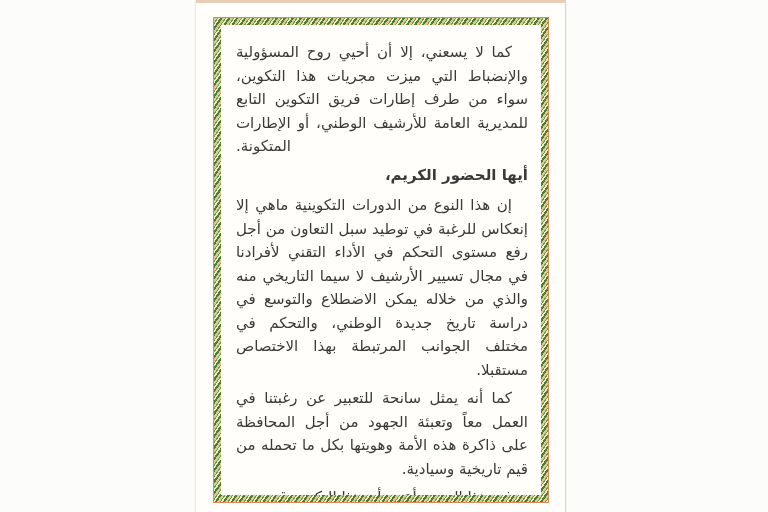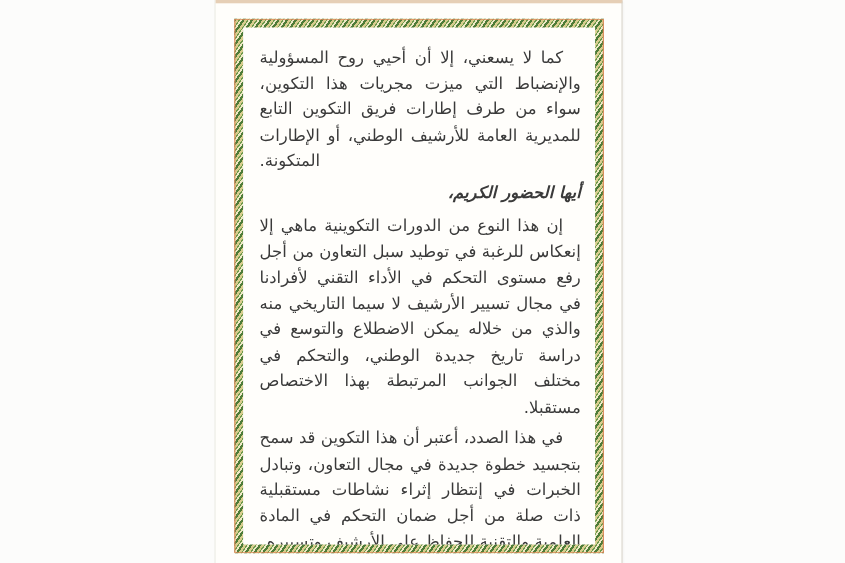--- a/index.html
+++ b/index.html
@@ -64,30 +64,30 @@
     
     text-align-last: left;
   }
   .heading {
     font-weight: bold;
     font-size: 15px;
     margin: 3px 0 7px 0;
     text-align: right;
     text-indent: 0;
     color: var(--ink, #3a3a3a);
-    font-style: italic;
   }
 </style>
 </head>
 <body>
 
 <div class="stage">
   <div class="paper">
     <div class="frame">
       <div class="frame-inner">
         <p class="para flow-left">كما لا يسعني، إلا أن أحيي روح المسؤولية والإنضباط التي ميزت مجريات هذا التكوين، سواء من طرف إطارات فريق التكوين التابع للمديرية العامة للأرشيف الوطني، أو الإطارات المتكونة.</p>
         <h3 class="heading">أيها الحضور الكريم،</h3>
         <p class="para">إن هذا النوع من الدورات التكوينية ماهي إلا إنعكاس للرغبة في توطيد سبل التعاون من أجل رفع مستوى التحكم في الأداء التقني لأفرادنا في مجال تسيير الأرشيف لا سيما التاريخي منه والذي من خلاله يمكن الاضطلاع والتوسع في دراسة تاريخ جديدة الوطني، والتحكم في مختلف الجوانب المرتبطة بهذا الاختصاص مستقبلا.</p>
+        <p class="para">كما أنه يمثل سانحة للتعبير عن رغبتنا في العمل معاً وتعبئة الجهود من أجل المحافظة على ذاكرة هذه الأمة وهويتها بكل ما تحمله من قيم تاريخية وسيادية.</p>
         <p class="para">في هذا الصدد، أعتبر أن هذا التكوين قد سمح بتجسيد خطوة جديدة في مجال التعاون، وتبادل الخبرات في إنتظار إثراء نشاطات مستقبلية ذات صلة من أجل ضمان التحكم في المادة العلمية والتقنية للحفاظ على الأرشيف وتسييره.</p>
       </div>
     </div>
   </div>
 </div>
 
 </body></html>

